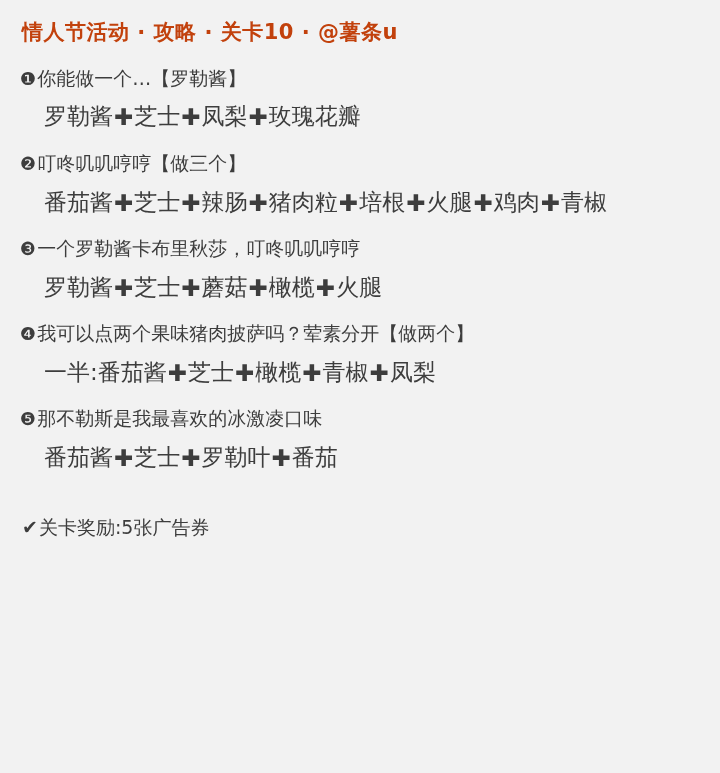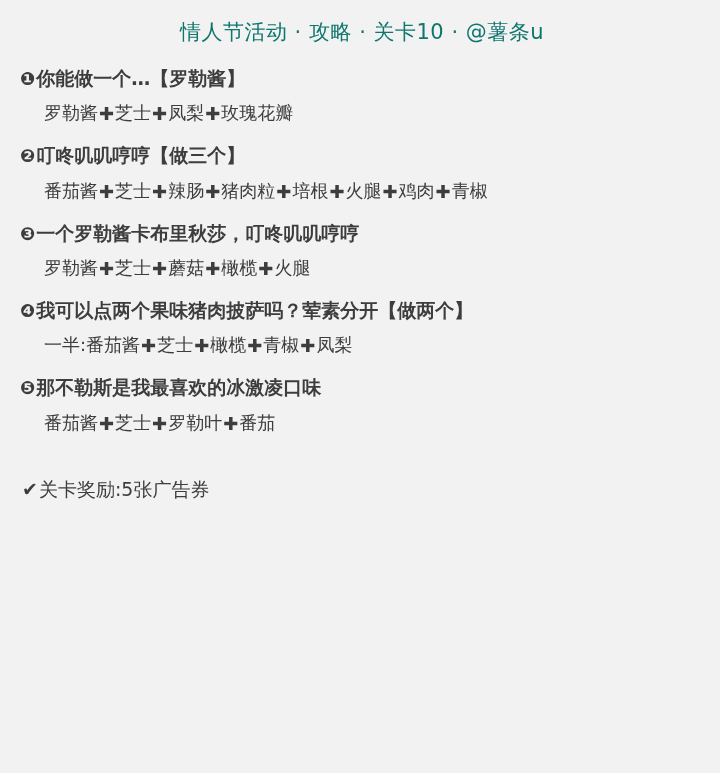--- a/index.html
+++ b/index.html
@@ -16,45 +16,43 @@
   }
   .page {
     width: 720px;
     height: 773px;
     box-sizing: border-box;
     padding: 14px 18px 0 18px;
     position: relative;
   }
   .title {
     font-size: 21px;
-    font-weight: normal;
-    color: #0f766e;
+    font-weight: bold;
+    color: #c2410c;
     letter-spacing: 0.5px;
     margin: 4px 0 18px 4px;
     white-space: nowrap;
-    text-align: center;
   }
   .entry {
     margin-bottom: 2px;
   }
   .q-line {
     font-size: 19px;
     color: #3d3d3d;
     margin: 0 0 6px 2px;
     line-height: 1.55;
     white-space: nowrap;
-    font-weight: bold;
   }
   .q-num {
     display: inline-block;
     margin-right: 1px;
     font-size: 18px;
   }
   .a-line {
-    font-size: 18px;
+    font-size: 23px;
     color: #3d3d3d;
     margin: 0 0 14px 26px;
     line-height: 1.55;
     white-space: nowrap;
   }
   .plus {
     display: inline-block;
     padding: 0 1px;
     font-weight: bold;
     transform: translateY(1px);

